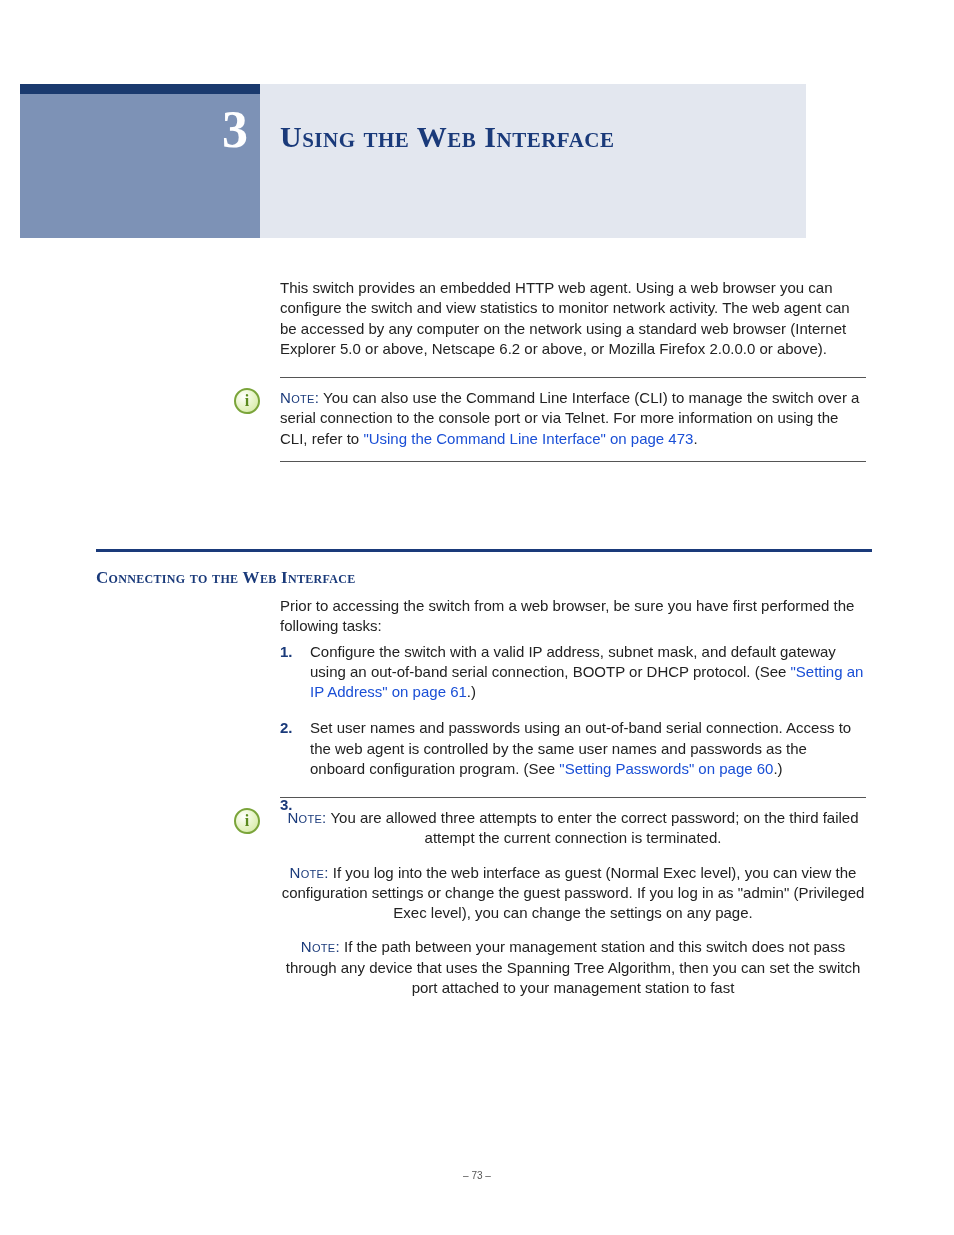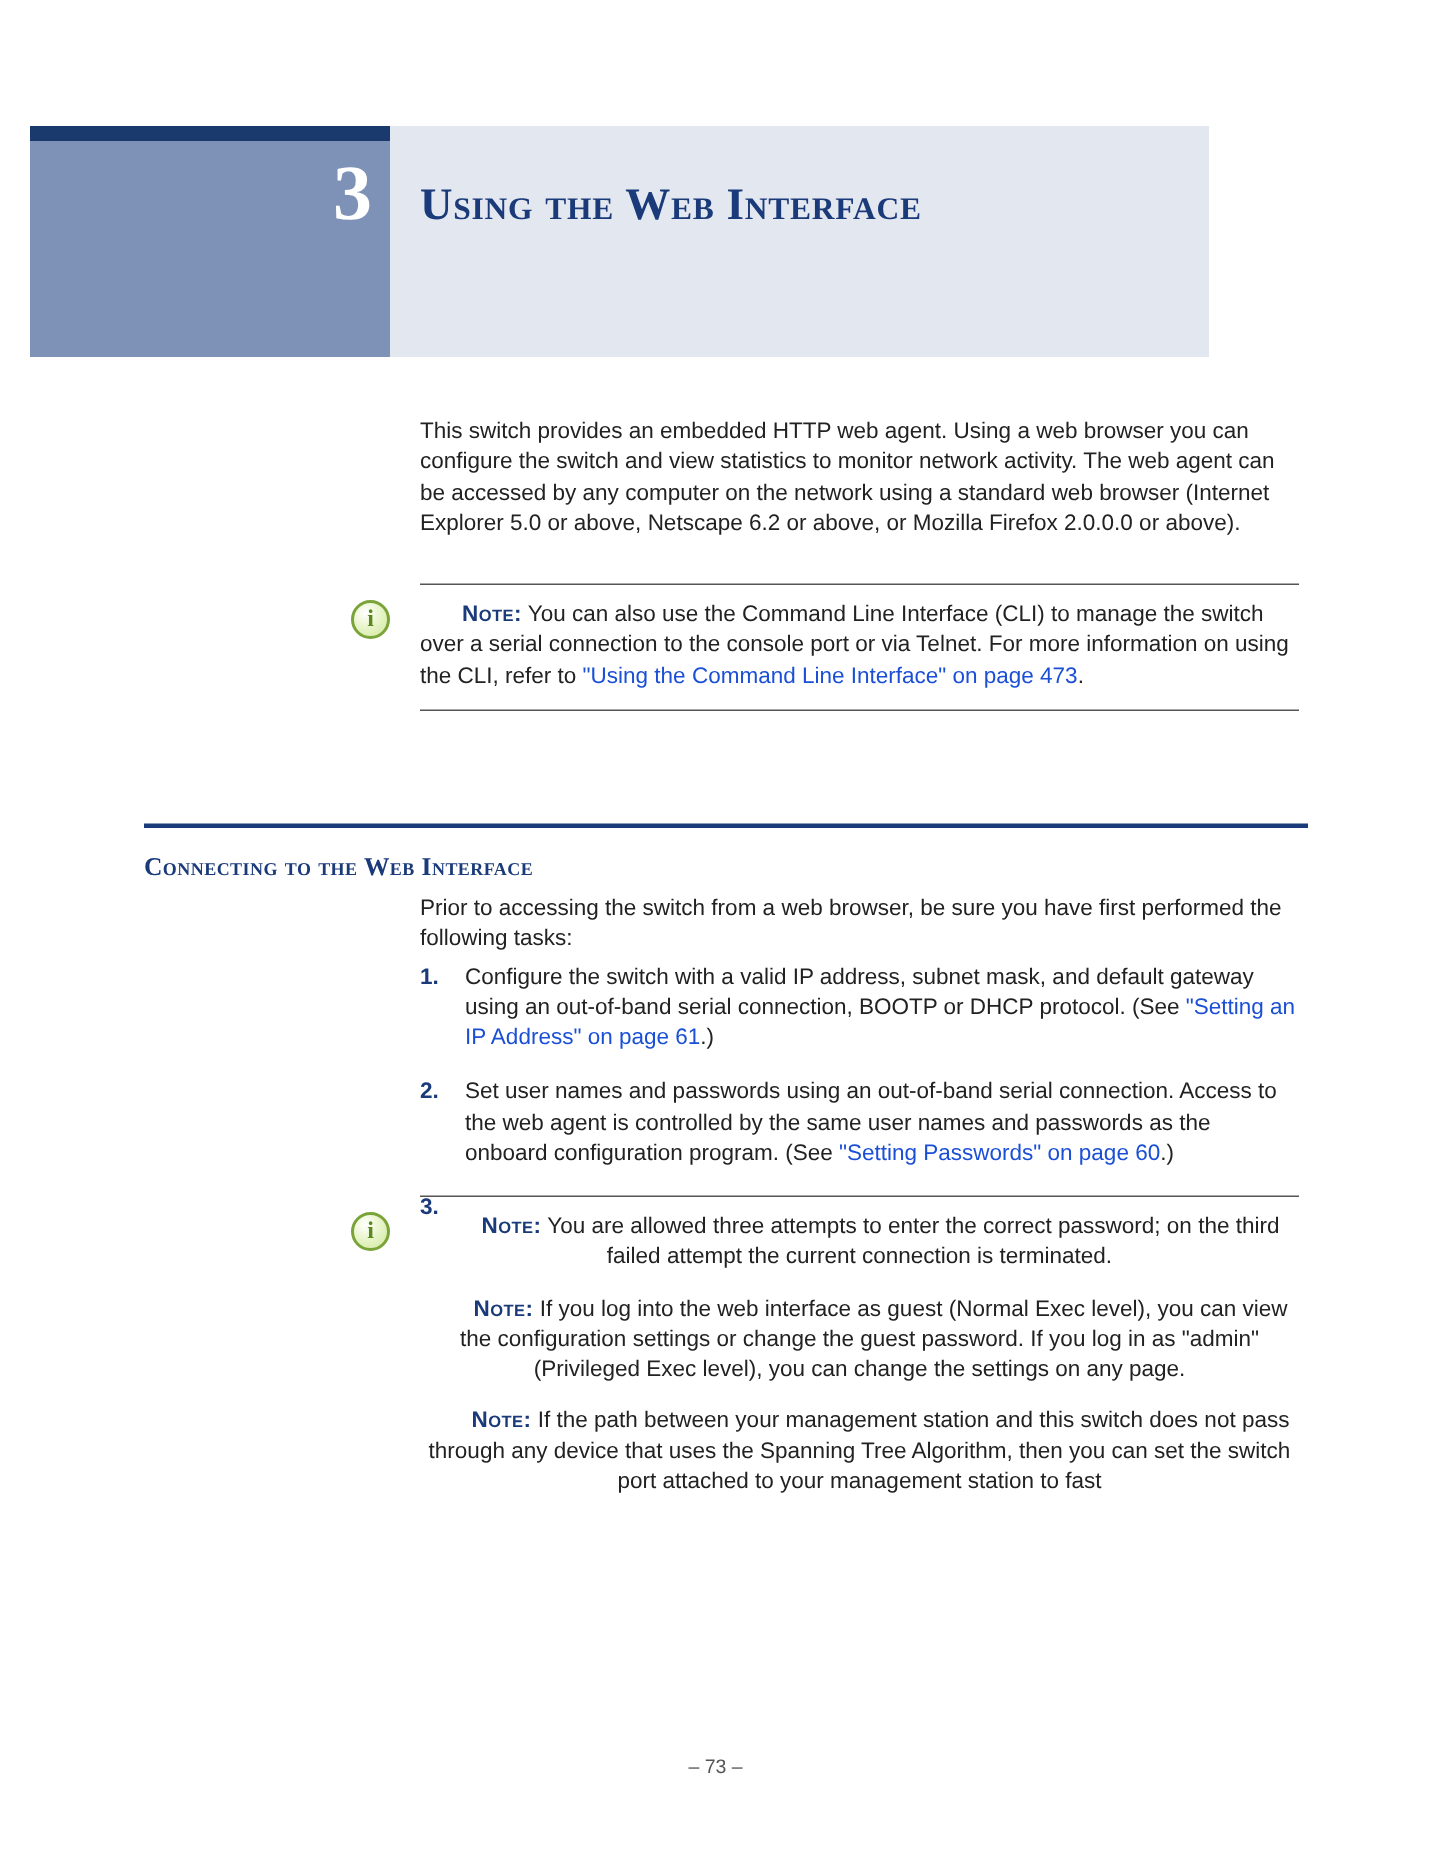--- a/index.html
+++ b/index.html
@@ -49,21 +49,21 @@
     font-variant: small-caps;
   }
   .content {
     position: absolute;
     left: 280px;
     top: 278px;
     width: 586px;
     font-size: 15px;
     line-height: 1.35;
   }
-  .intro { margin-bottom: 30px; }
+  .intro { margin-bottom: 18px; }
   .note-block {
     border-top: 1px solid #555;
     border-bottom: 1px solid #555;
     padding: 10px 0 12px 0;
     position: relative;
   }
   .note-icon {
     position: absolute;
     left: -46px;
     top: 10px;
@@ -77,25 +77,24 @@
     justify-content: center;
   }
   .note-icon::after {
     content: "i";
     font-family: Georgia, serif;
     font-weight: bold;
     font-size: 16px;
     color: #5a8a1e;
   }
   .note-label {
-    font-weight: bold;
+    font-weight: normal;
     font-variant: small-caps;
     letter-spacing: 0.3px;
     color: #1a3a7a;
-    margin-left: 28px;
   }
   .link { color: #1a4fd6; }
   .section-divider {
     position: absolute;
     left: 96px;
     top: 549px;
     width: 776px;
     border-top: 3px solid #1a3a7a;
   }
   .section {
@@ -135,21 +134,21 @@
     position: relative;
   }
   .note-stack .note-icon { top: 10px; }
   .note-stack p { margin-bottom: 14px; text-align: center; }
   .footer-pg {
     position: absolute;
     left: 0;
     width: 954px;
     top: 1170px;
     text-align: center;
-    font-size: 13px;
+    font-size: 10px;
     color: #555;
   }
 </style>
 </head>
 <body>
 
 <div class="header-bar">
   <div class="chapter-num">3</div>
 </div>
 

